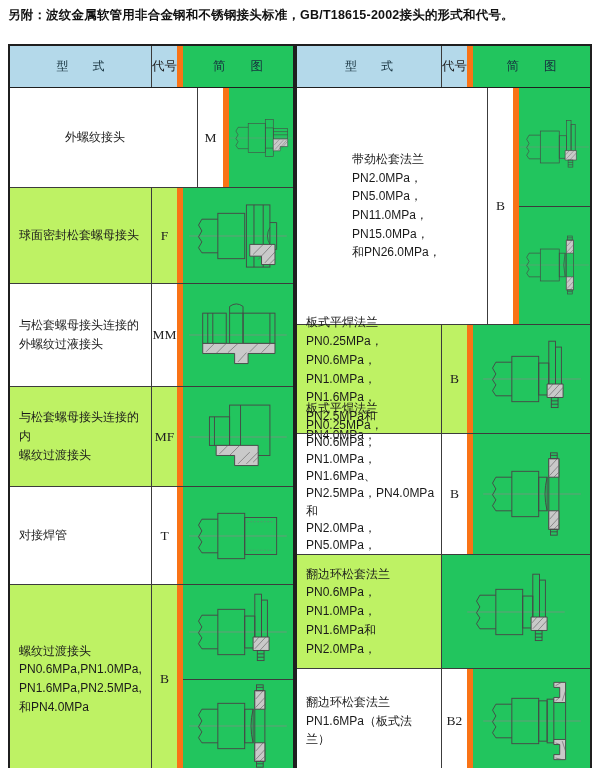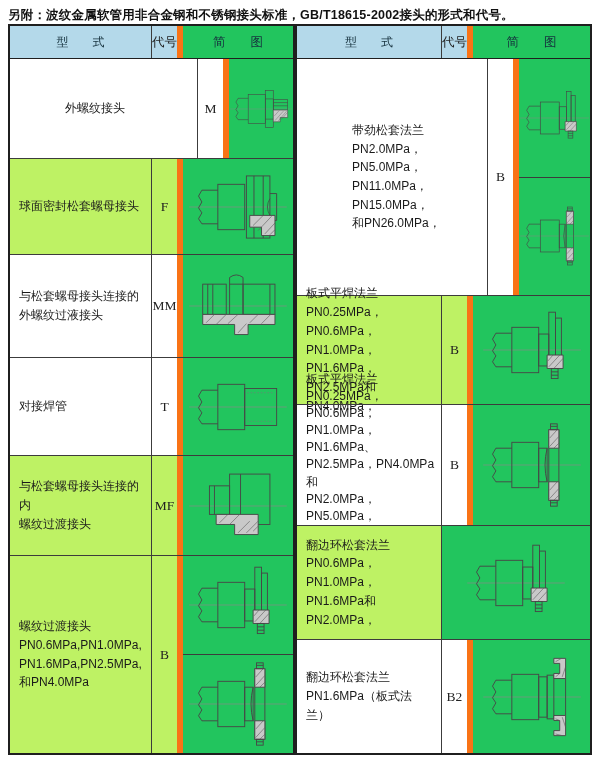--- a/index.html
+++ b/index.html
@@ -1,32 +1,32 @@
 <!DOCTYPE html>
 <html><head>
 <meta charset="utf-8">
 <style>
   html,body{margin:0;padding:0;}
   body{
     width:600px;height:768px;background:#ffffff;overflow:hidden;
     font-family:"Liberation Sans","DejaVu Sans",sans-serif;color:#1a1a1a;
   }
   .note{
-    margin:7px 6px 0 8px;font-size:12.5px;font-weight:bold;letter-spacing:.2px;
+    margin:7px 6px 20px 8px;font-size:12.5px;font-weight:bold;letter-spacing:.2px;
     white-space:nowrap;color:#111;
   }
   .tables{display:flex;margin:0 4px 0 8px;}
   .tbl{
     box-sizing:border-box;border:2px solid #1f1f1f;height:731px;
     display:flex;flex-direction:column;background:#fff;
   }
   .tbl-left{width:287px;}
   .tbl-right{width:297px;}
   .tr{display:flex;box-sizing:border-box;border-top:1px solid #3c3c3c;min-height:0;}
-  .tr.head{border-top:none;height:33px;border-bottom:1px solid #1f1f1f;}
+  .tr.head{border-top:none;height:42px;border-bottom:1px solid #1f1f1f;}
   .tr.head + .tr{border-top:none;margin-left:46px;}
   .tr.grow{flex:1;}
   .td{box-sizing:border-box;min-width:0;}
   .th{
     background:#b4d9ea;display:flex;align-items:center;justify-content:center;
     font-size:12.5px;color:#16323e;
   }
   .td-type{
     display:flex;align-items:center;padding:4px 6px 4px 9px;
     font-size:12px;line-height:1.56;border-right:1px solid #3c3c3c;
@@ -202,44 +202,44 @@
       <div class="td td-code">MM</div>
       <div class="td td-diag">
           <div class="sub">
             <svg class="diag" viewBox="0 0 120 100">
               <use href="#sym-mm"></use>
             </svg>
           </div>
         </div>
     </div>
 
-    <div class="tr" style="height:98px">
-      <div class="td td-type">
-          <span class="lbl">对接焊管</span>
-        </div>
-      <div class="td td-code">T</div>
-      <div class="td td-diag">
-          <div class="sub">
-            <svg class="diag" viewBox="0 0 120 100">
-              <use href="#sym-t"></use>
-            </svg>
-          </div>
-        </div>
-    </div>
-
     <div class="tr hl" style="height:100px">
       <div class="td td-type">
           <span class="lbl">与松套螺母接头连接的内
 螺纹过渡接头</span>
         </div>
       <div class="td td-code">MF</div>
       <div class="td td-diag">
           <div class="sub">
             <svg class="diag" viewBox="0 0 120 100">
               <use href="#sym-mf"></use>
+            </svg>
+          </div>
+        </div>
+    </div>
+
+    <div class="tr" style="height:98px">
+      <div class="td td-type">
+          <span class="lbl">对接焊管</span>
+        </div>
+      <div class="td td-code">T</div>
+      <div class="td td-diag">
+          <div class="sub">
+            <svg class="diag" viewBox="0 0 120 100">
+              <use href="#sym-t"></use>
             </svg>
           </div>
         </div>
     </div>
 
     <div class="tr hl grow">
       <div class="td td-type">
           <span class="lbl">螺纹过渡接头
 PN0.6MPa,PN1.0MPa,
 PN1.6MPa,PN2.5MPa,

